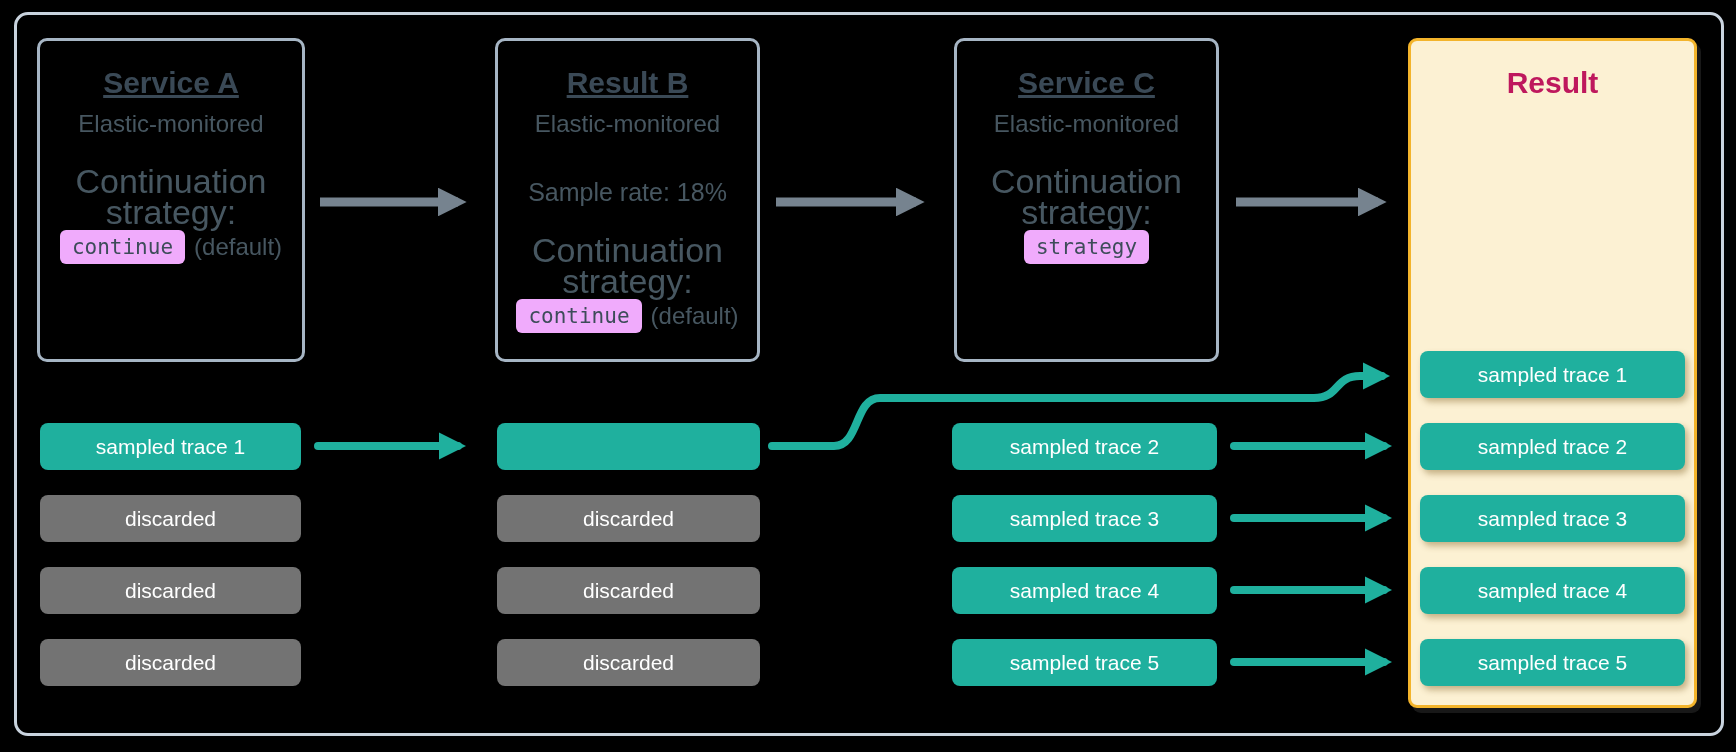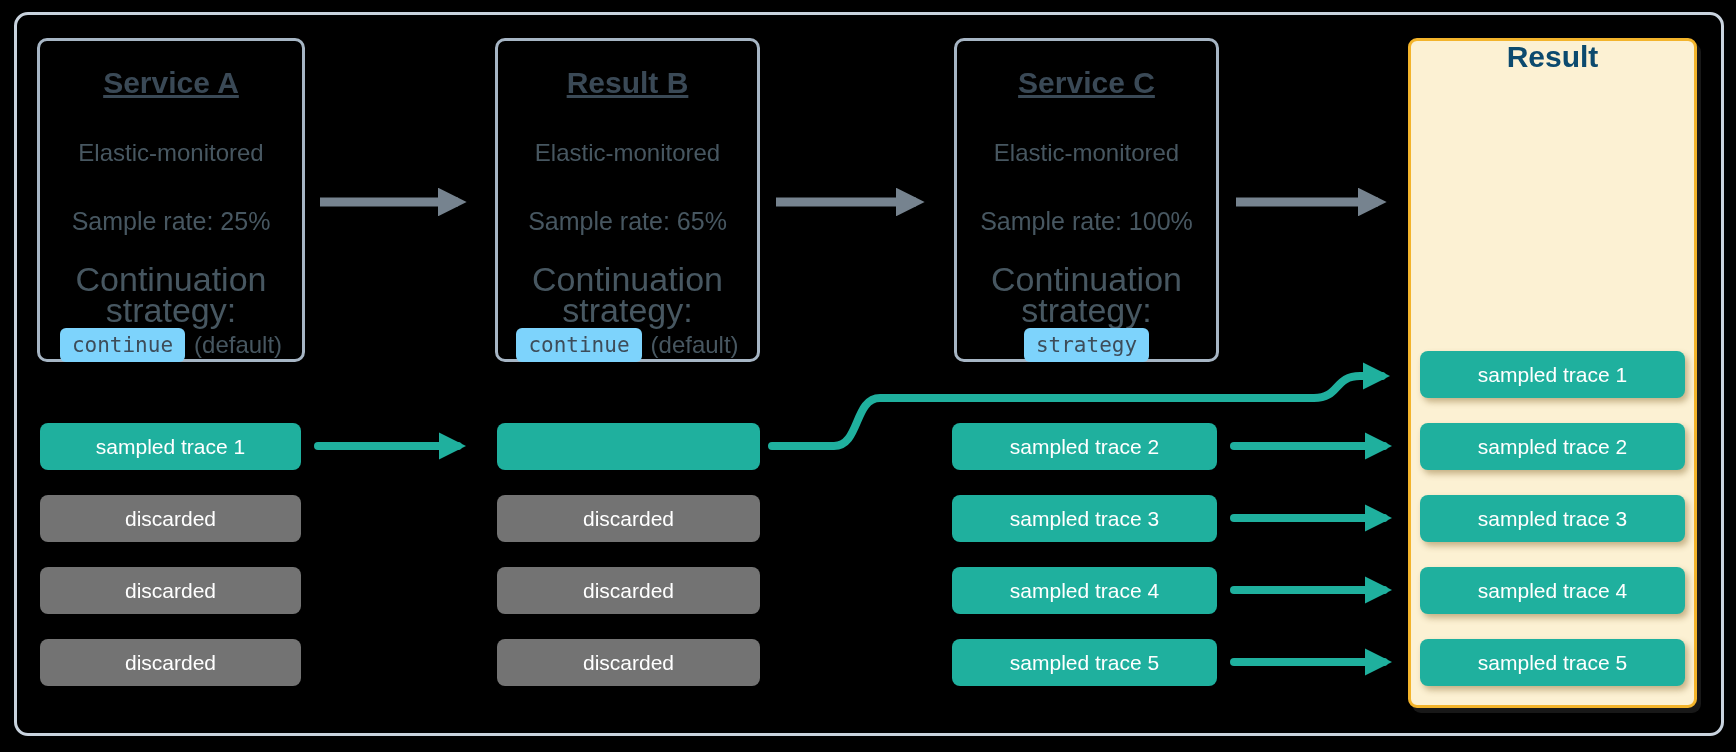--- a/index.html
+++ b/index.html
@@ -13,36 +13,36 @@
   }
   .service-box{
     position:absolute;top:38px;height:318px;
     border:3px solid #a6b5c4;border-radius:10px;
     display:flex;flex-direction:column;align-items:center;text-align:center;
   }
   .box-a{left:37px;width:262px;}
   .box-b{left:495px;width:259px;}
   .box-c{left:954px;width:259px;}
   .svc-title{margin-top:26px;font-size:30px;font-weight:bold;color:#3a4956;line-height:32px;text-decoration:underline;}
-  .svc-sub{margin-top:40px;font-size:24px;color:#475761;line-height:28px;}
+  .svc-sub{margin-top:11px;font-size:24px;color:#475761;line-height:28px;}
   .svc-rate{margin-top:39px;font-size:25px;color:#475761;line-height:30px;}
   .svc-strategy{margin-top:28px;font-size:34px;color:#475761;line-height:31px;}
   .chip-row{margin-top:2px;display:flex;align-items:center;justify-content:center;}
   .chip{
     font-family:"DejaVu Sans Mono", monospace;font-size:21px;color:#3d4c59;
-    background:#7dd3fc;border-radius:6px;padding:5px 12px;line-height:24px;
+    background:#f0abfc;border-radius:6px;padding:5px 12px;line-height:24px;
   }
   .chip-suffix{margin-left:9px;font-size:24px;color:#475761;}
   .result-box{
     position:absolute;left:1408px;top:38px;width:283px;height:664px;
     background:#fcf1d3;border:3px solid #f3b42b;border-radius:9px;
     box-shadow:4px 5px 0 rgba(110,110,110,0.22);
     display:flex;flex-direction:column;align-items:center;
   }
-  .result-title{font-size:30px;font-weight:bold;color:#0c4a6e;line-height:32px;}
+  .result-title{margin-top:26px;font-size:30px;font-weight:bold;color:#be185d;line-height:32px;}
   .pill{
     position:absolute;height:47px;border-radius:8px;
     display:flex;align-items:center;justify-content:center;
     font-size:21px;color:#ffffff;line-height:1;
   }
   .pill-sampled{background:#1fb09e;}
   .pill-discarded{background:#737373;}
   .col-a{left:40px;width:261px;}
   .col-b{left:497px;width:263px;}
   .col-c{left:952px;width:265px;}
@@ -61,49 +61,47 @@
 </head>
 <body>
 
 <div class="canvas">
 
   <div class="frame"></div>
 
   <div class="service-box box-a">
     <div class="svc-title">Service A</div>
     <div class="svc-sub">Elastic-monitored</div>
-    <div class="svc-rate">Sample rate: 25%</div>
     <div class="svc-strategy">
       <div>Continuation</div>
       <div>strategy:</div>
     </div>
     <div class="chip-row">
       <span class="chip">continue</span>
       <span class="chip-suffix">(default)</span>
     </div>
   </div>
 
   <div class="service-box box-b">
     <div class="svc-title">Result B</div>
     <div class="svc-sub">Elastic-monitored</div>
-    <div class="svc-rate">Sample rate: 65%</div>
+    <div class="svc-rate">Sample rate: 18%</div>
     <div class="svc-strategy">
       <div>Continuation</div>
       <div>strategy:</div>
     </div>
     <div class="chip-row">
       <span class="chip">continue</span>
       <span class="chip-suffix">(default)</span>
     </div>
   </div>
 
   <div class="service-box box-c">
     <div class="svc-title">Service C</div>
     <div class="svc-sub">Elastic-monitored</div>
-    <div class="svc-rate">Sample rate: 100%</div>
     <div class="svc-strategy">
       <div>Continuation</div>
       <div>strategy:</div>
     </div>
     <div class="chip-row">
       <span class="chip">strategy</span>
     </div>
   </div>
 
   <div class="result-box">

